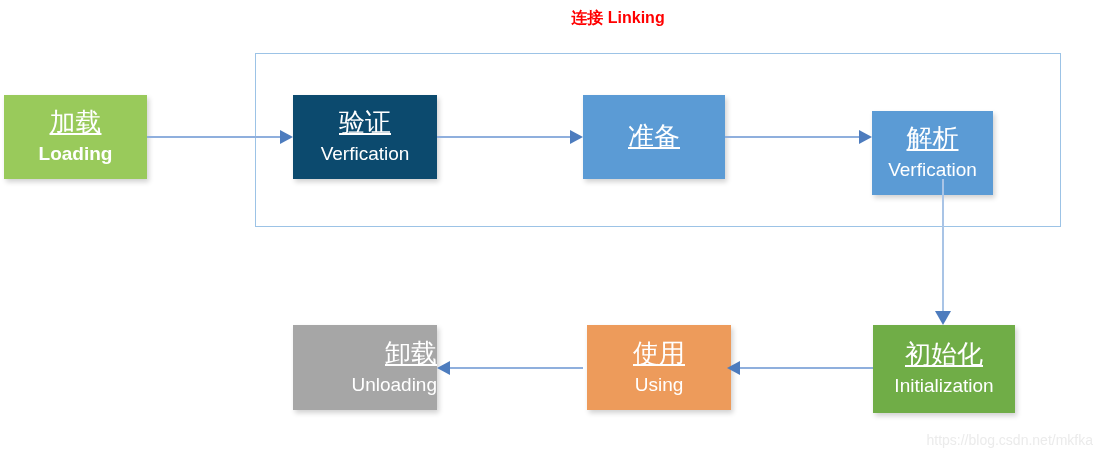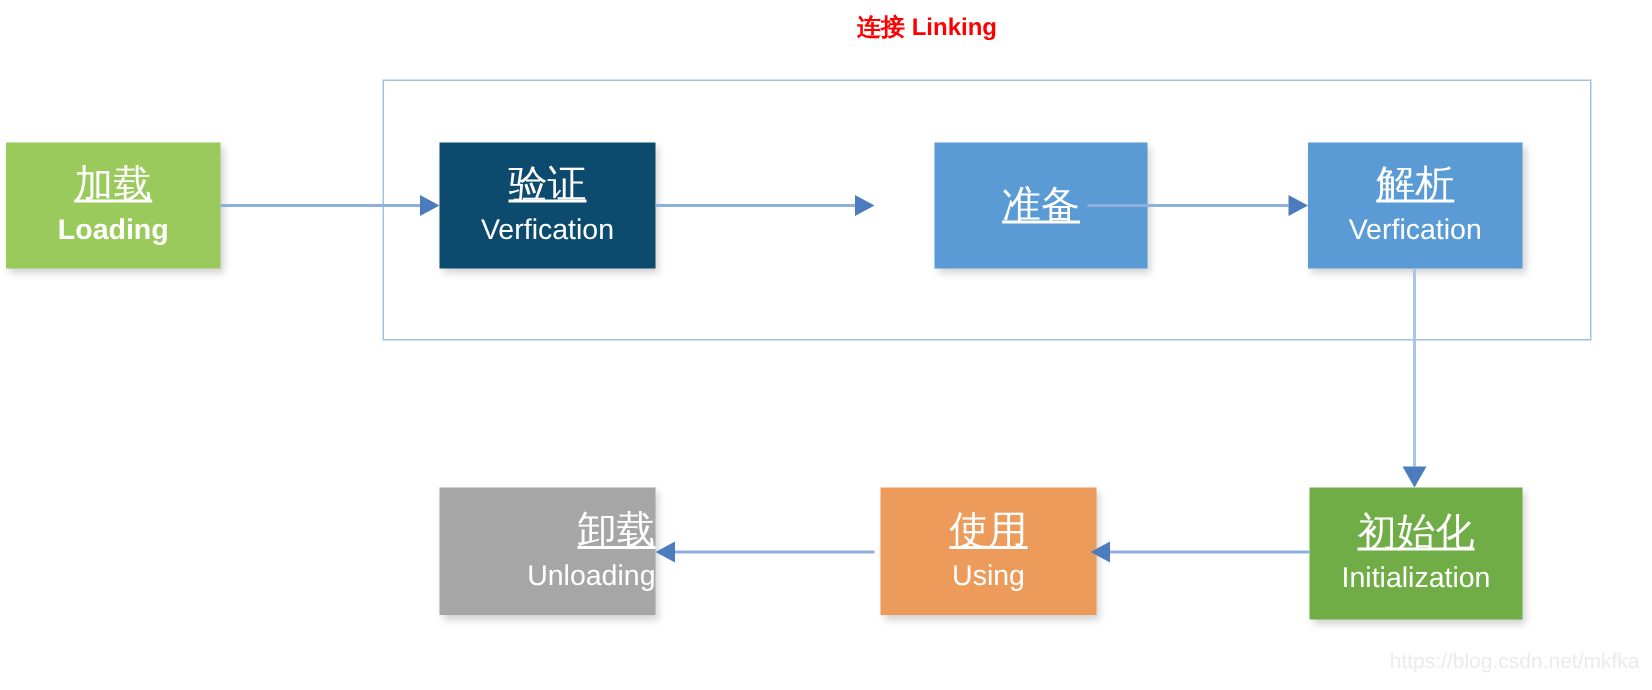--- a/index.html
+++ b/index.html
@@ -50,21 +50,21 @@
     text-decoration:underline;
   }
   .node .en{
     font-size:19px;
     line-height:28px;
   }
   .node .en.bold{font-weight:bold;}
   #node-loading       {left:4px;  top:95px;  width:143px;}
   #node-verification  {left:293px;top:95px;  width:144px;}
   #node-preparation   {left:583px;top:95px;  width:142px;}
-  #node-resolution    {left:872px;top:95px;  width:143px;}
+  #node-resolution    {left:872px;top:111px;  width:121px;}
   #node-unloading     {left:293px;top:325px; width:144px; height:85px;}
   #node-using         {left:587px;top:325px; width:144px; height:85px;}
   #node-initialization{left:873px;top:325px; width:142px; height:88px;}
   
   .hline{position:absolute;height:2px;background:#8fafdd;}
   .vline{position:absolute;width:2px;background:#a9c4e6;}
   .tri-right{
     position:absolute;width:0;height:0;
     border-top:7px solid transparent;
     border-bottom:7px solid transparent;
@@ -106,21 +106,21 @@
   <div class="node" id="node-loading" style="background-color: rgb(153, 202, 91);">
     <div class="zh">加载</div>
     <div class="en bold">Loading</div>
   </div>
 
   <div class="node" id="node-verification" style="background-color: #0c4a6e;">
     <div class="zh">验证</div>
     <div class="en">Verfication</div>
   </div>
 
-  <div class="node" id="node-preparation" style="background-color: rgb(91, 155, 213); margin-left: 40px;">
+  <div class="node" id="node-preparation" style="background-color: rgb(91, 155, 213);">
     <div class="zh">准备</div>
   </div>
 
   <div class="node" id="node-resolution" style="background-color: rgb(91, 155, 213);">
     <div class="zh">解析</div>
     <div class="en">Verfication</div>
   </div>
 
   <div class="node" id="node-unloading" style="background-color: rgb(166, 166, 166); text-align: right;">
     <div class="zh">卸载</div>

